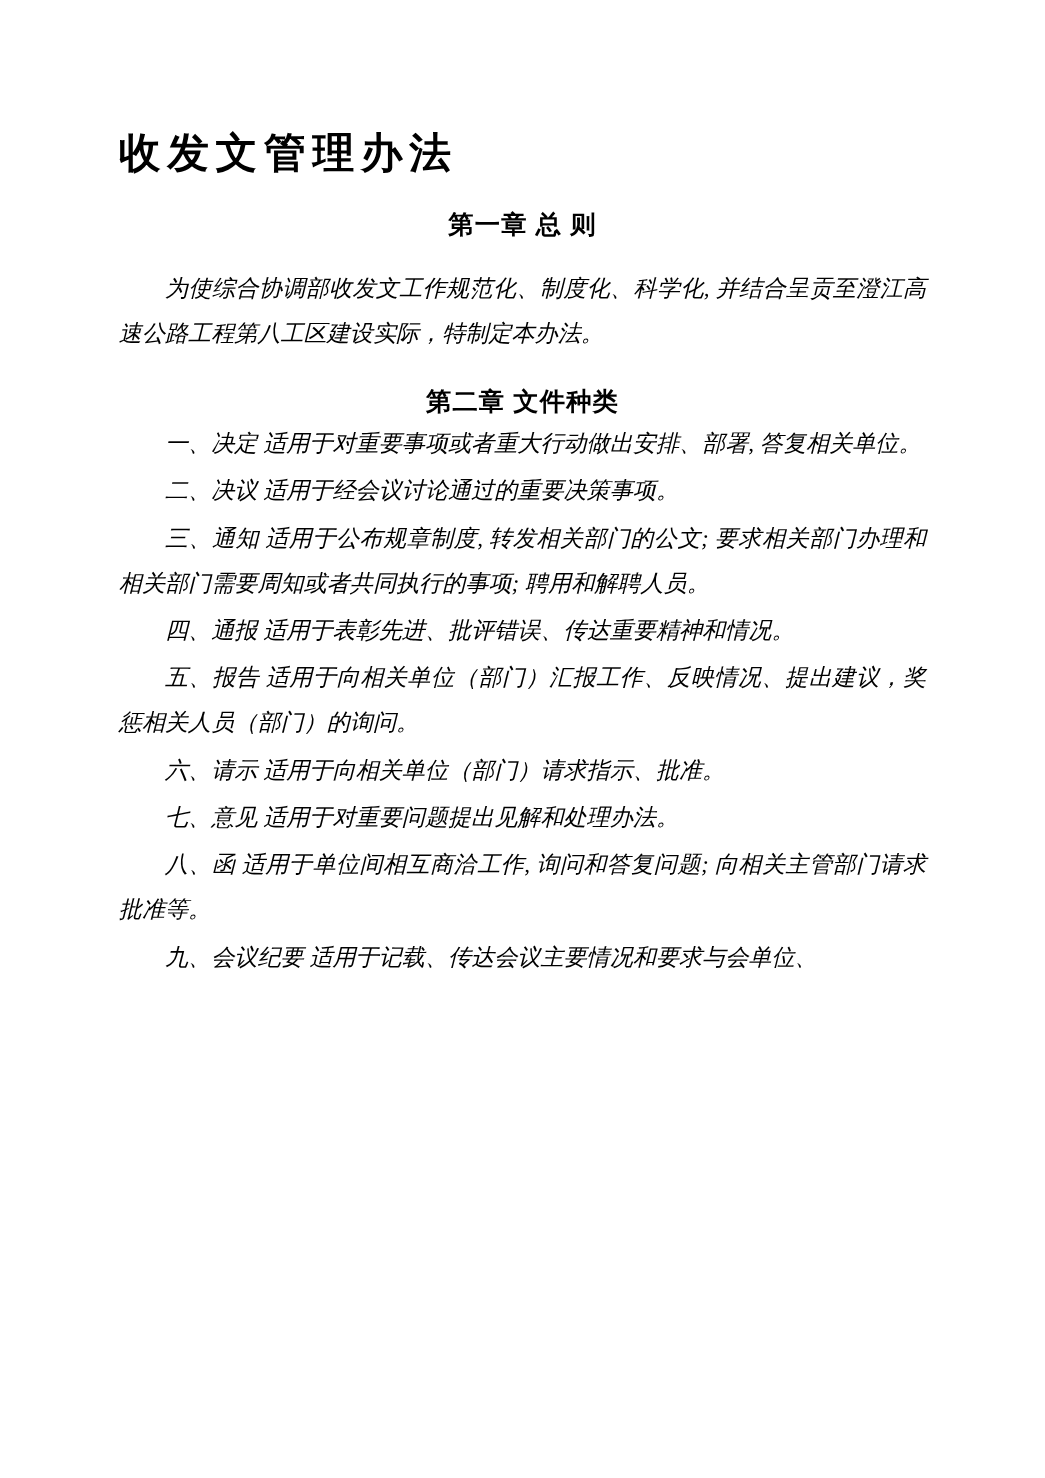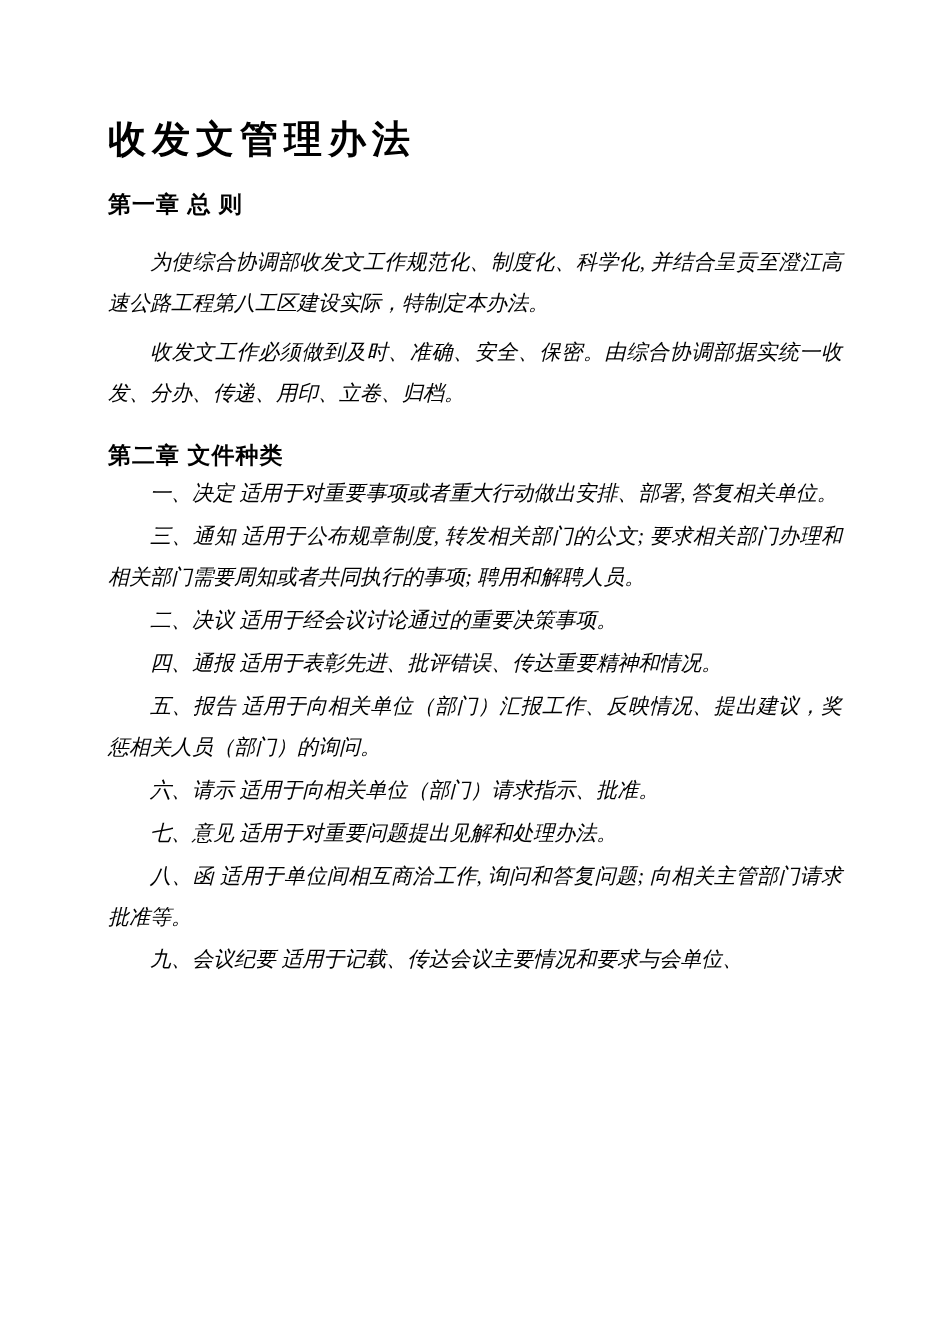--- a/index.html
+++ b/index.html
@@ -27,20 +27,21 @@
     font-weight: bold;
     text-align: left;
     letter-spacing: 6px;
     margin: 14px 0 0 0;
     line-height: 1.3;
   }
   .chapter-heading {
     font-family: "Liberation Sans", "DejaVu Sans", sans-serif;
     font-size: 23px;
     font-weight: bold;
+    text-align: center;
     margin: 26px 0 0 0;
     letter-spacing: 1px;
   }
   .para {
     font-size: 21px;
     line-height: 1.95;
     text-align: justify;
     text-justify: inter-ideograph;
     margin: 8px 0 0 0;
     text-indent: 2em;
@@ -57,30 +58,29 @@
 <body>
 
 <div class="page">
 
   <h1 class="doc-title">收发文管理办法</h1>
 
   <h2 class="chapter-heading">第一章    总    则</h2>
 
   <p class="para first-block">为使综合协调部收发文工作规范化、制度化、科学化, 并结合呈贡至澄江高速公路工程第八工区建设实际，特制定本办法。</p>
 
-  <p class="para">收发文工作必须做到及时、准确、安全、保密。由综合协调部据实统一收发、分办、传递、用印、立卷、归档。</p>
 
   <h2 class="chapter-heading">第二章    文件种类</h2>
 
 
   <p class="para tight">一、决定    适用于对重要事项或者重大行动做出安排、部署, 答复相关单位。</p>
 
+  <p class="para tight">二、决议    适用于经会议讨论通过的重要决策事项。</p>
+
   <p class="para tight">三、通知    适用于公布规章制度, 转发相关部门的公文; 要求相关部门办理和相关部门需要周知或者共同执行的事项; 聘用和解聘人员。</p>
-
-  <p class="para tight">二、决议    适用于经会议讨论通过的重要决策事项。</p>
 
   <p class="para tight">四、通报    适用于表彰先进、批评错误、传达重要精神和情况。</p>
 
   <p class="para tight">五、报告    适用于向相关单位（部门）汇报工作、反映情况、提出建议，奖惩相关人员（部门）的询问。</p>
 
   <p class="para tight">六、请示    适用于向相关单位（部门）请求指示、批准。</p>
 
   <p class="para tight">七、意见    适用于对重要问题提出见解和处理办法。</p>
 
   <p class="para tight">八、函    适用于单位间相互商洽工作, 询问和答复问题; 向相关主管部门请求批准等。</p>

